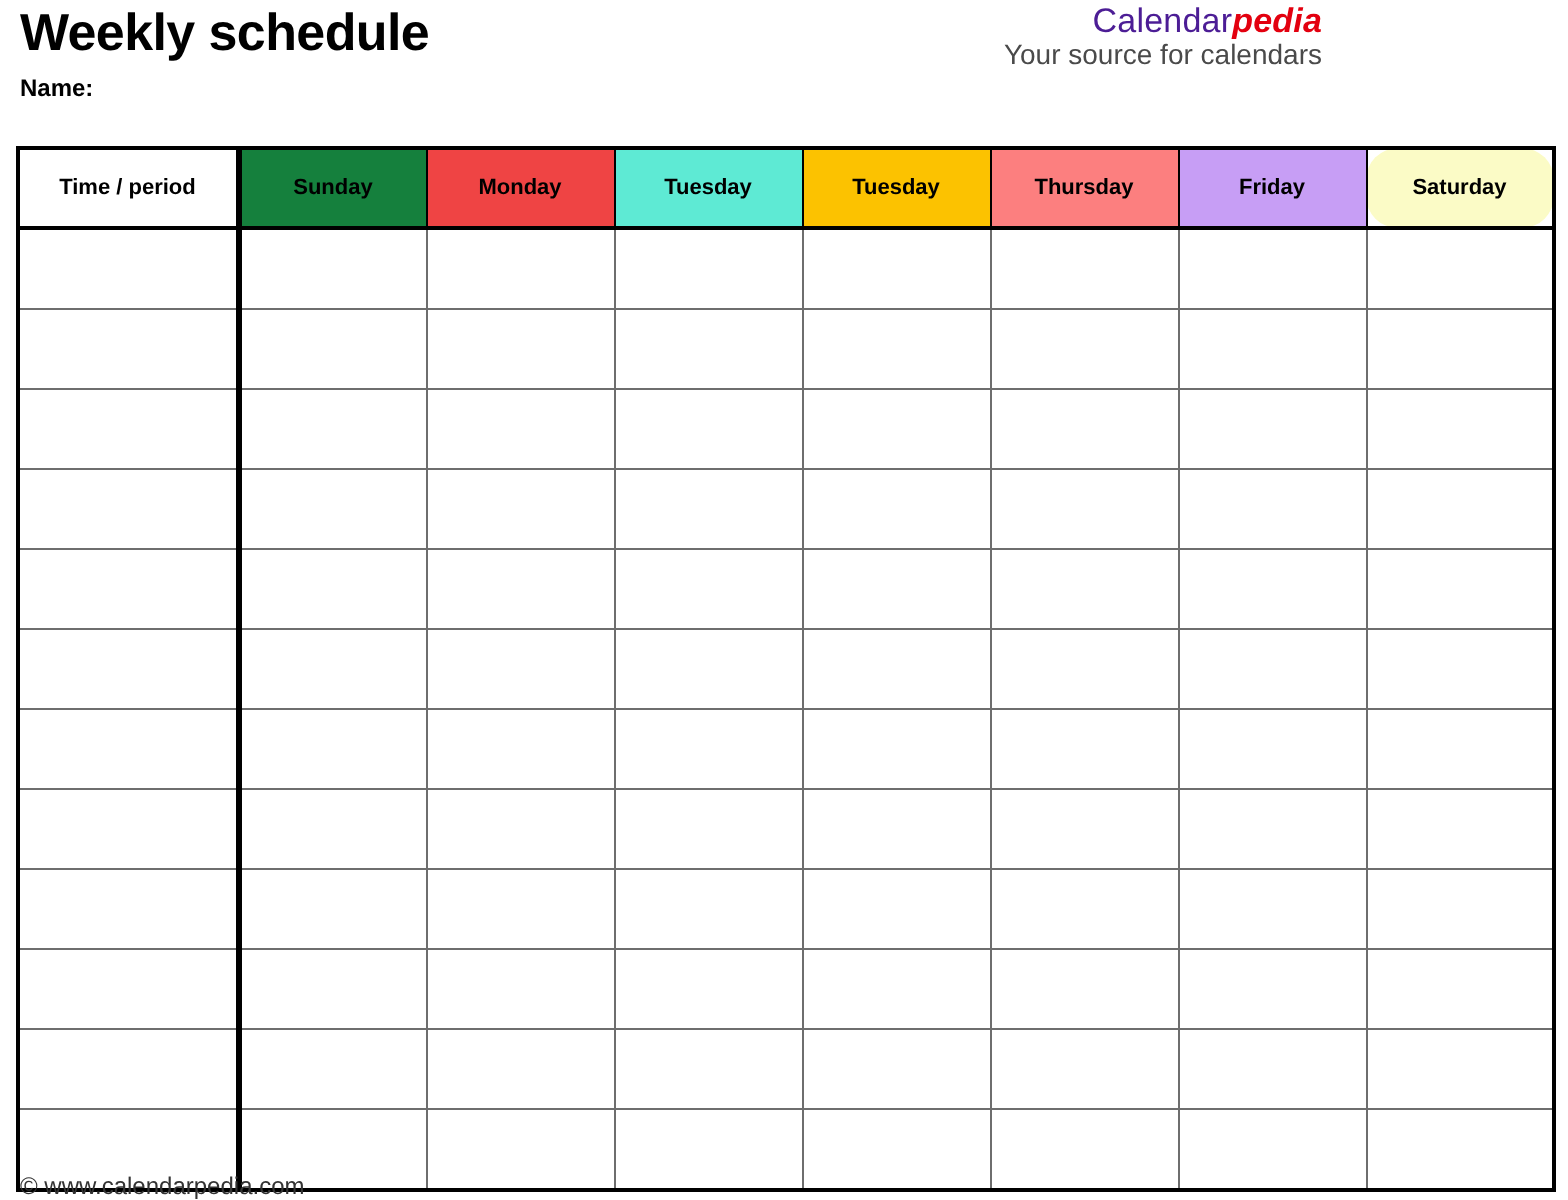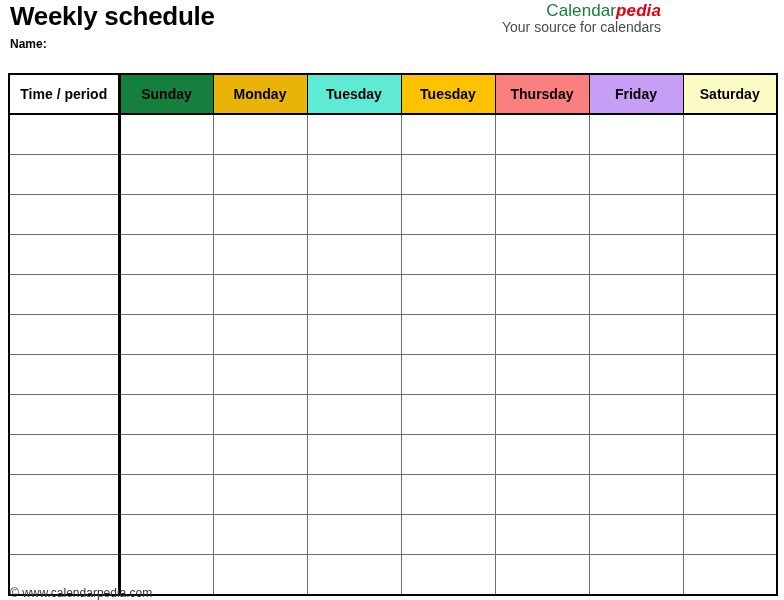--- a/index.html
+++ b/index.html
@@ -59,21 +59,21 @@
     text-align: right;
     line-height: 1;
   }
   .brand-wordmark {
     font-size: 17px;
     line-height: 19px;
     white-space: nowrap;
     letter-spacing: 0.1px;
   }
   .brand-calendar {
-    color: #15803d;
+    color: #4c1d95;
     font-weight: normal;
   }
   .brand-pedia {
     color: #e3000f;
     font-weight: bold;
     font-style: italic;
     text-align: right;
   }
   .brand-tagline {
     font-size: 14px;
@@ -97,21 +97,21 @@
   .schedule th,
   .schedule td {
     border: 1px solid #6e6e6e;
     padding: 0;
     margin: 0;
   }
 
   
   .schedule thead th {
     height: 38px;
-    font-size: 14px;
+    font-size: 11px;
     font-weight: bold;
     text-align: center;
     vertical-align: middle;
     border-top: 2px solid #000000;
     border-bottom: 2px solid #000000;
     border-left: 1px solid #000000;
     border-right: 1px solid #000000;
     color: #000000;
     white-space: nowrap;
   }
@@ -183,26 +183,26 @@
         <col class="col-day">
         <col class="col-day">
       <col class="col-day">
         <col class="col-day">
         <col class="col-day">
     </colgroup>
     <thead>
       <tr>
           <th class="th-time">Time / period</th>
           <th class="" style="background: #15803d;">Sunday</th>
-          <th class="" style="background: #eab308;">Monday</th>
+          <th class="" style="background: #ef4444;">Monday</th>
           <th class="" style="background: #5eead4;">Tuesday</th>
           <th class="" style="background: rgb(252, 194, 0);">Tuesday</th>
           <th class="" style="background: rgb(252, 127, 127);">Thursday</th>
           <th class="" style="background: rgb(199, 158, 245);">Friday</th>
-          <th class=" th-last" style="background: rgb(251, 251, 198);">Saturday</th>
+          <th class=" th-last" style="background: rgb(251, 251, 198); border-radius: 16px;">Saturday</th>
         </tr>
     </thead>
     <tbody>
         <tr>
           <td class="cell-time"></td>
           <td></td>
           <td></td>
           <td></td>
           <td></td>
           <td></td>

